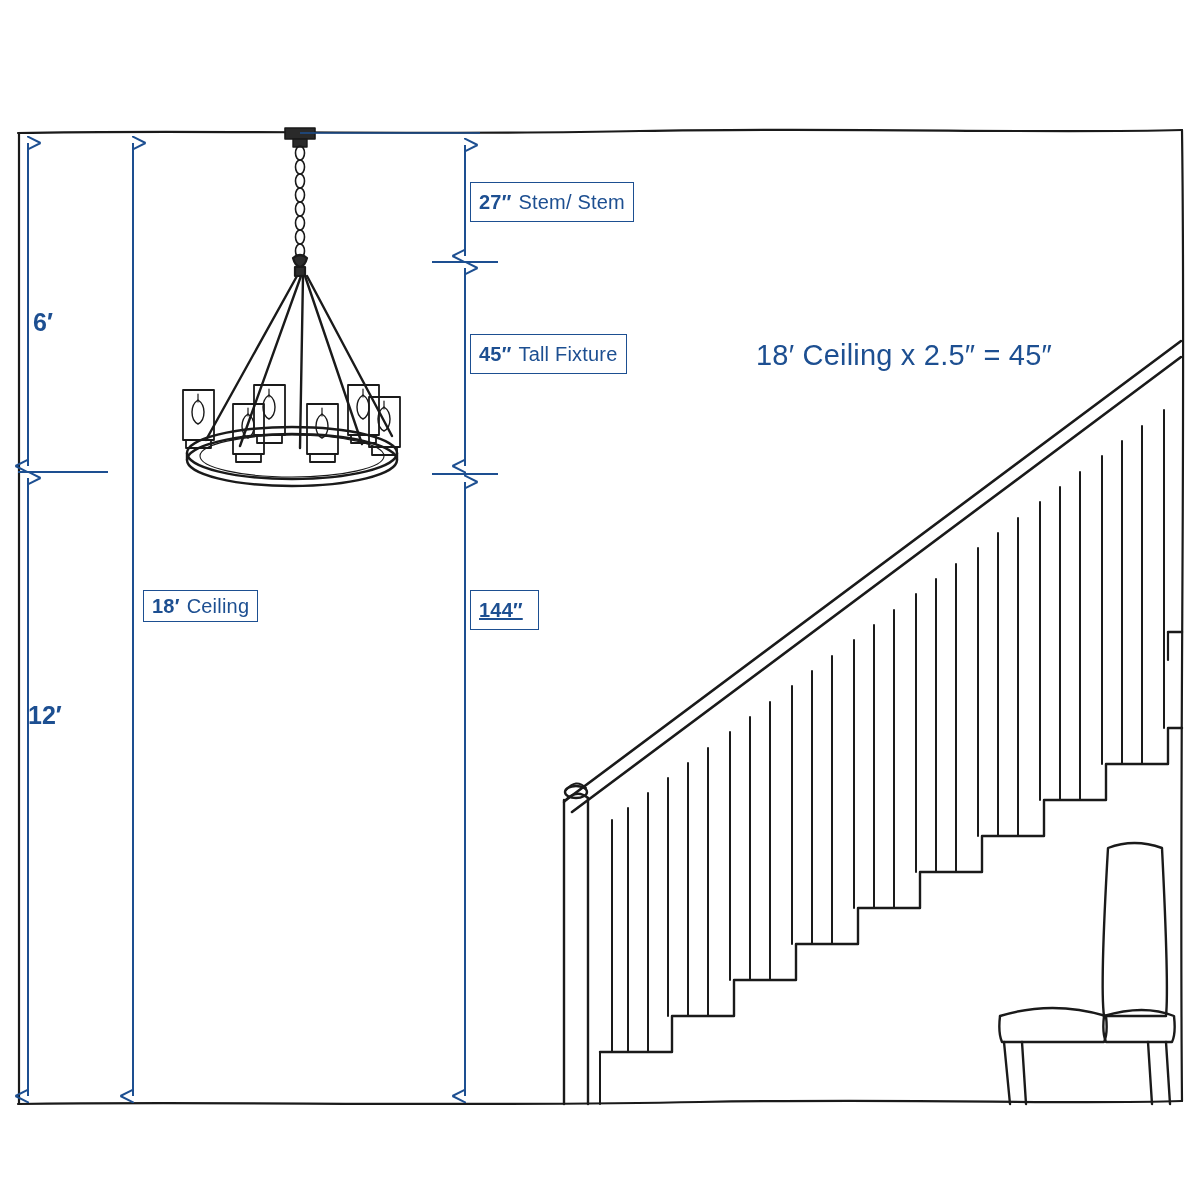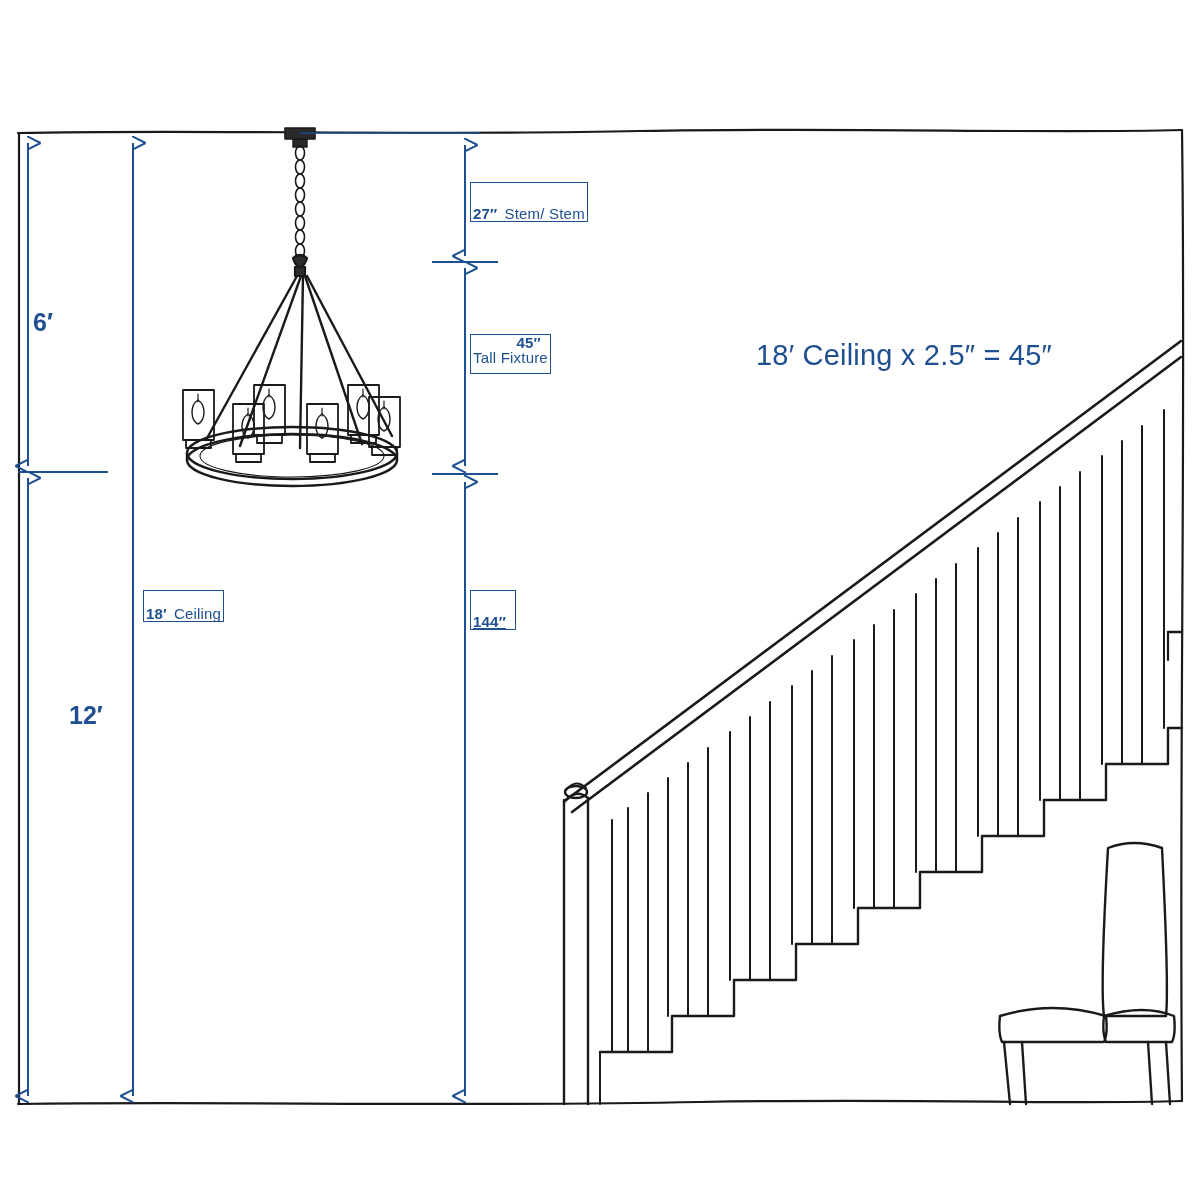--- a/index.html
+++ b/index.html
@@ -23,25 +23,25 @@
     top: 0;
     width: 1200px;
     height: 1200px;
   }
   .label-box {
     position: absolute;
     box-sizing: border-box;
     border: 1.6px solid #1d4f91;
     background: #ffffff;
     color: #1d4f91;
-    font-size: 15px;
+    font-size: 20px;
     line-height: 1;
     display: flex;
-    align-items: flex-end;
-    padding: 0 2px;
+    align-items: center;
+    padding: 0 8px;
     white-space: nowrap;
     letter-spacing: 0.2px;
   }
   .label-box .num {
     font-weight: bold;
     margin-right: 7px;
   }
   .plain-label {
     position: absolute;
     color: #1d4f91;
@@ -247,33 +247,33 @@
         <path d="M300 133 L 480 133" stroke-width="1.6"></path>
       </g>
     </g>
   </svg>
 
   <div class="label-box" style="left:470px; top:182px; height:40px;">
     <span class="num">27″</span>
     <span>Stem/ Stem</span>
   </div>
 
-  <div class="label-box" style="left:470px; top:334px; height:40px;flex-direction:column;">
+  <div class="label-box" style="left:470px; top:334px; height:40px;">
     <span class="num">45″</span>
     <span>Tall Fixture</span>
   </div>
 
   <div class="plain-label" style="left:756px; top:341px;">18′ Ceiling x 2.5″ = 45″</div>
 
   <div class="label-box" style="left:143px; top:590px; height:32px;">
     <span class="num">18′</span>
     <span>Ceiling</span>
   </div>
 
   <div class="label-box" style="left:470px; top:590px; height:40px;text-decoration:underline;">
     <span class="num">144″</span>
   </div>
 
   <div class="side-label" style="left:33px; top:310px;">6′</div>
 
-  <div class="side-label" style="left:28px; top:703px;margin-left:41px;">12′</div>
+  <div class="side-label" style="left:28px; top:703px;">12′</div>
 
 </div>
 
 </body></html>

